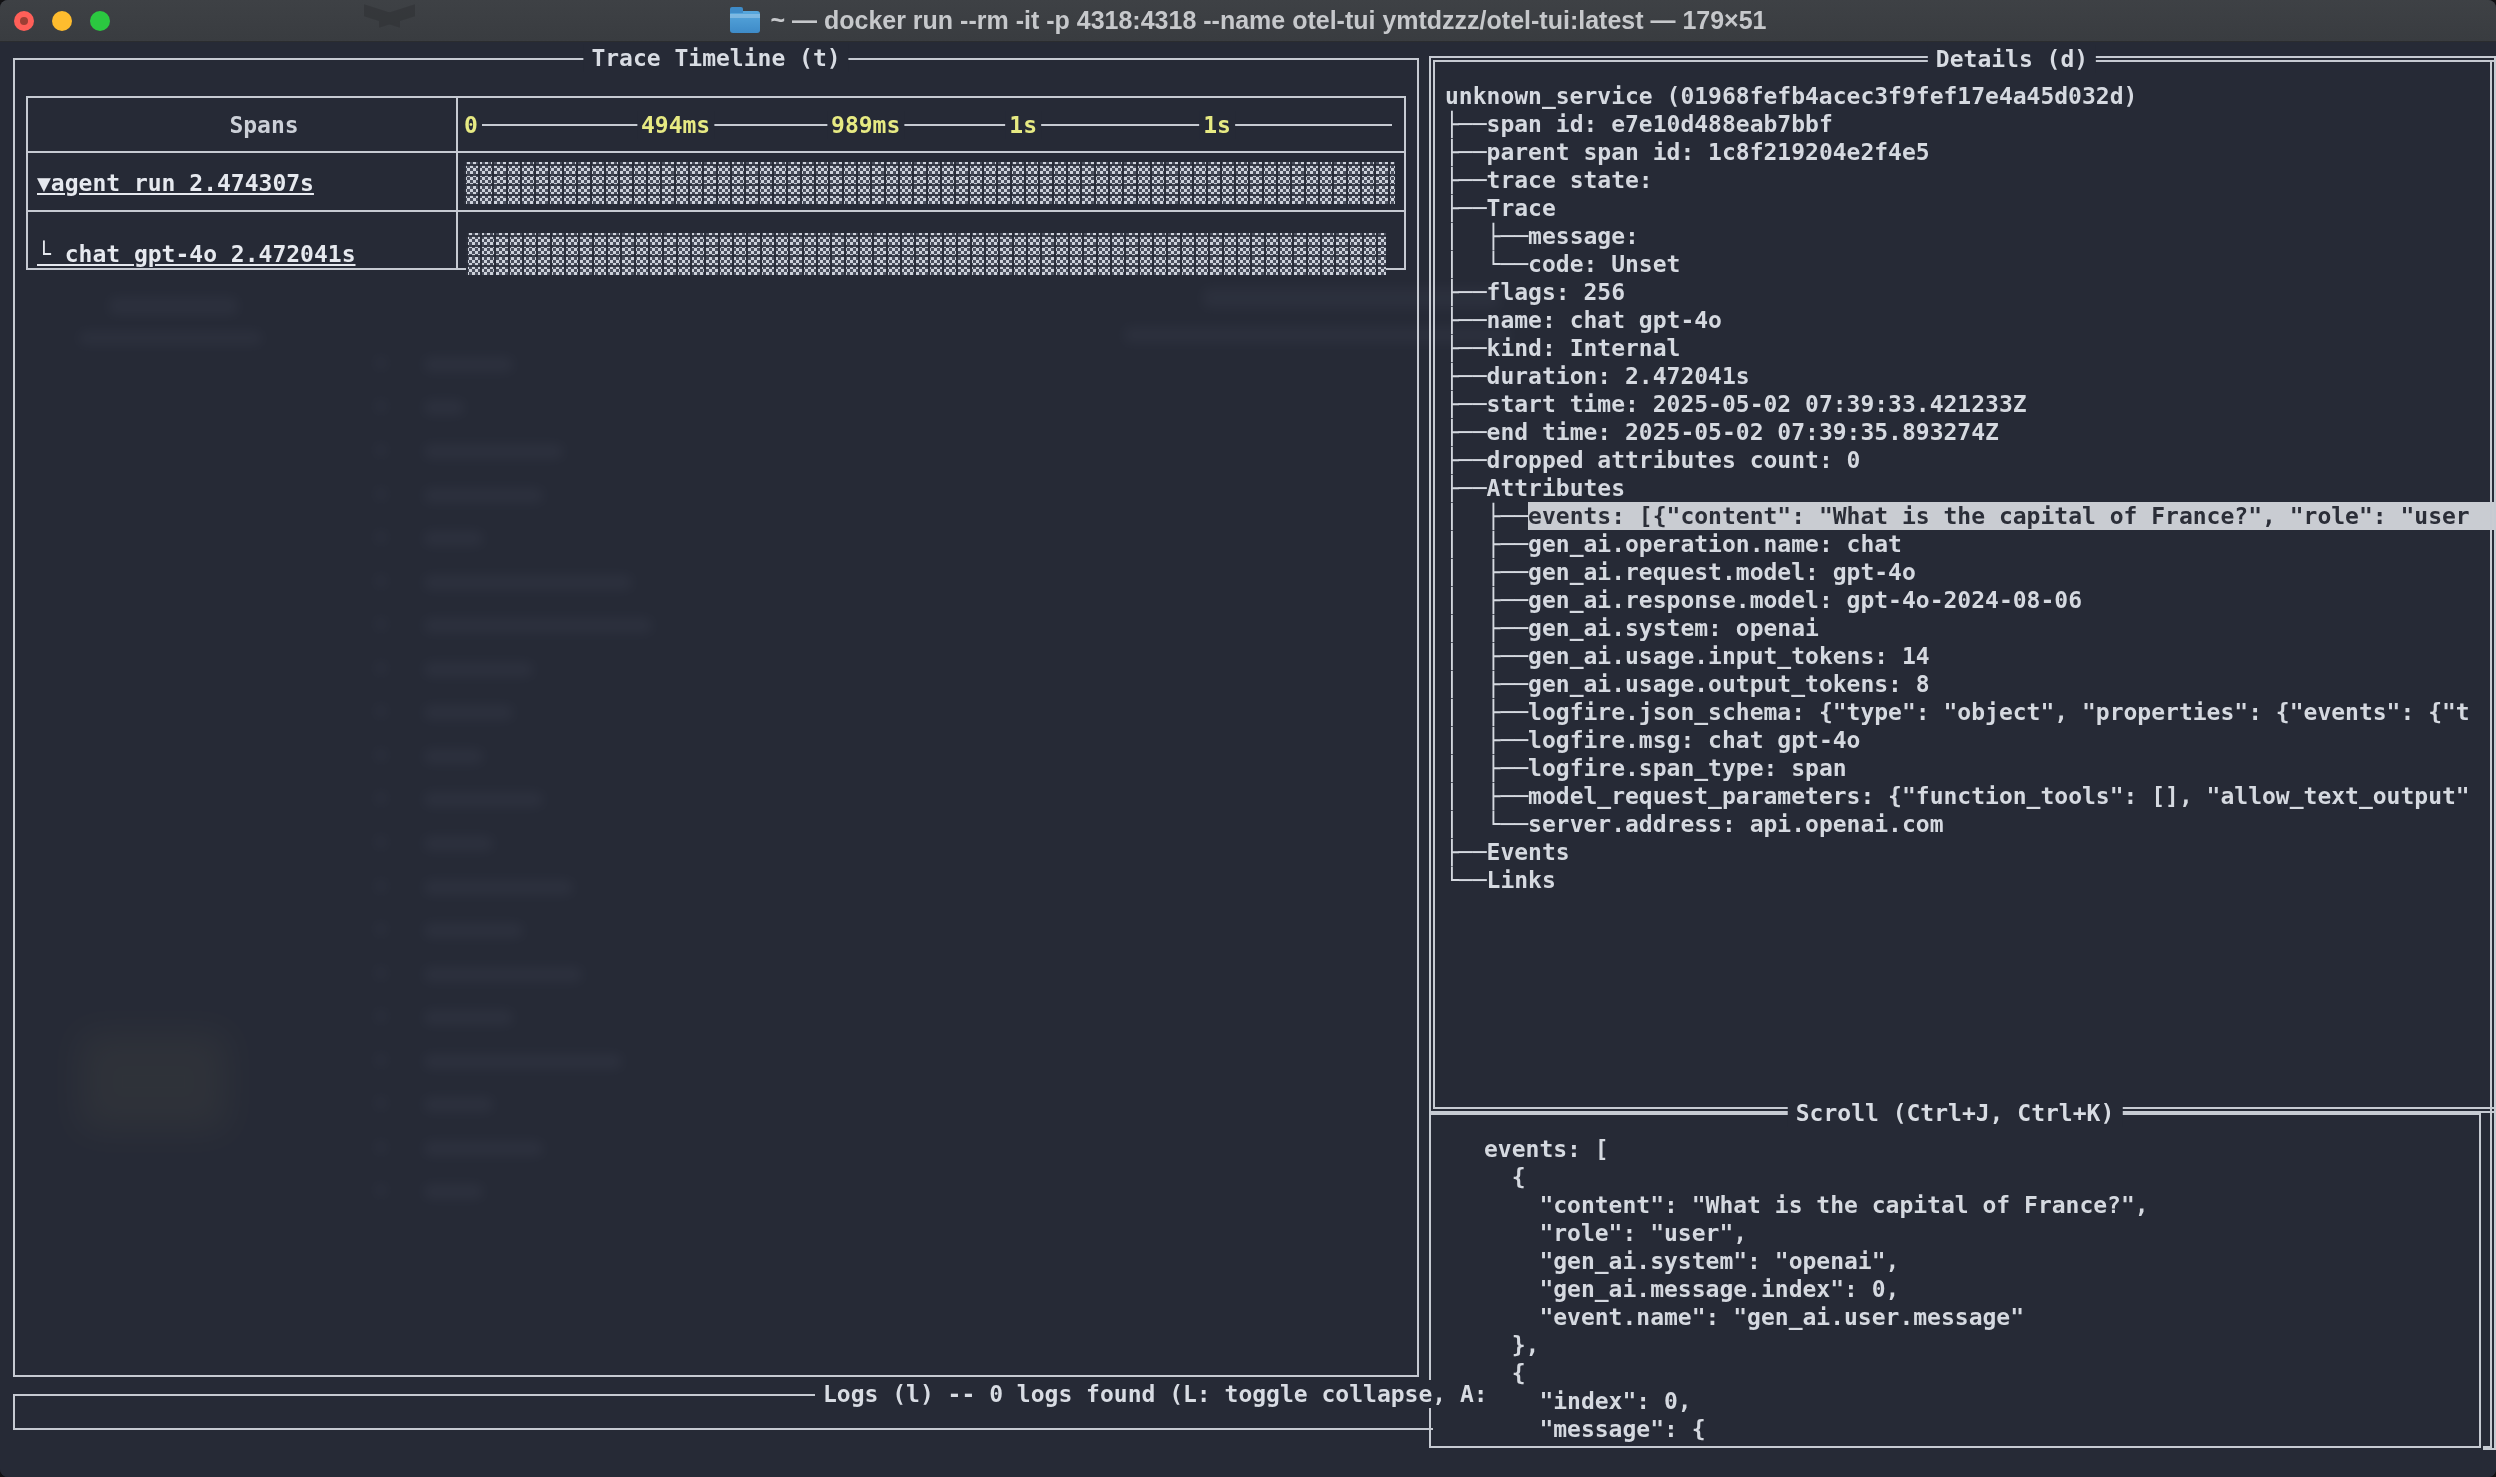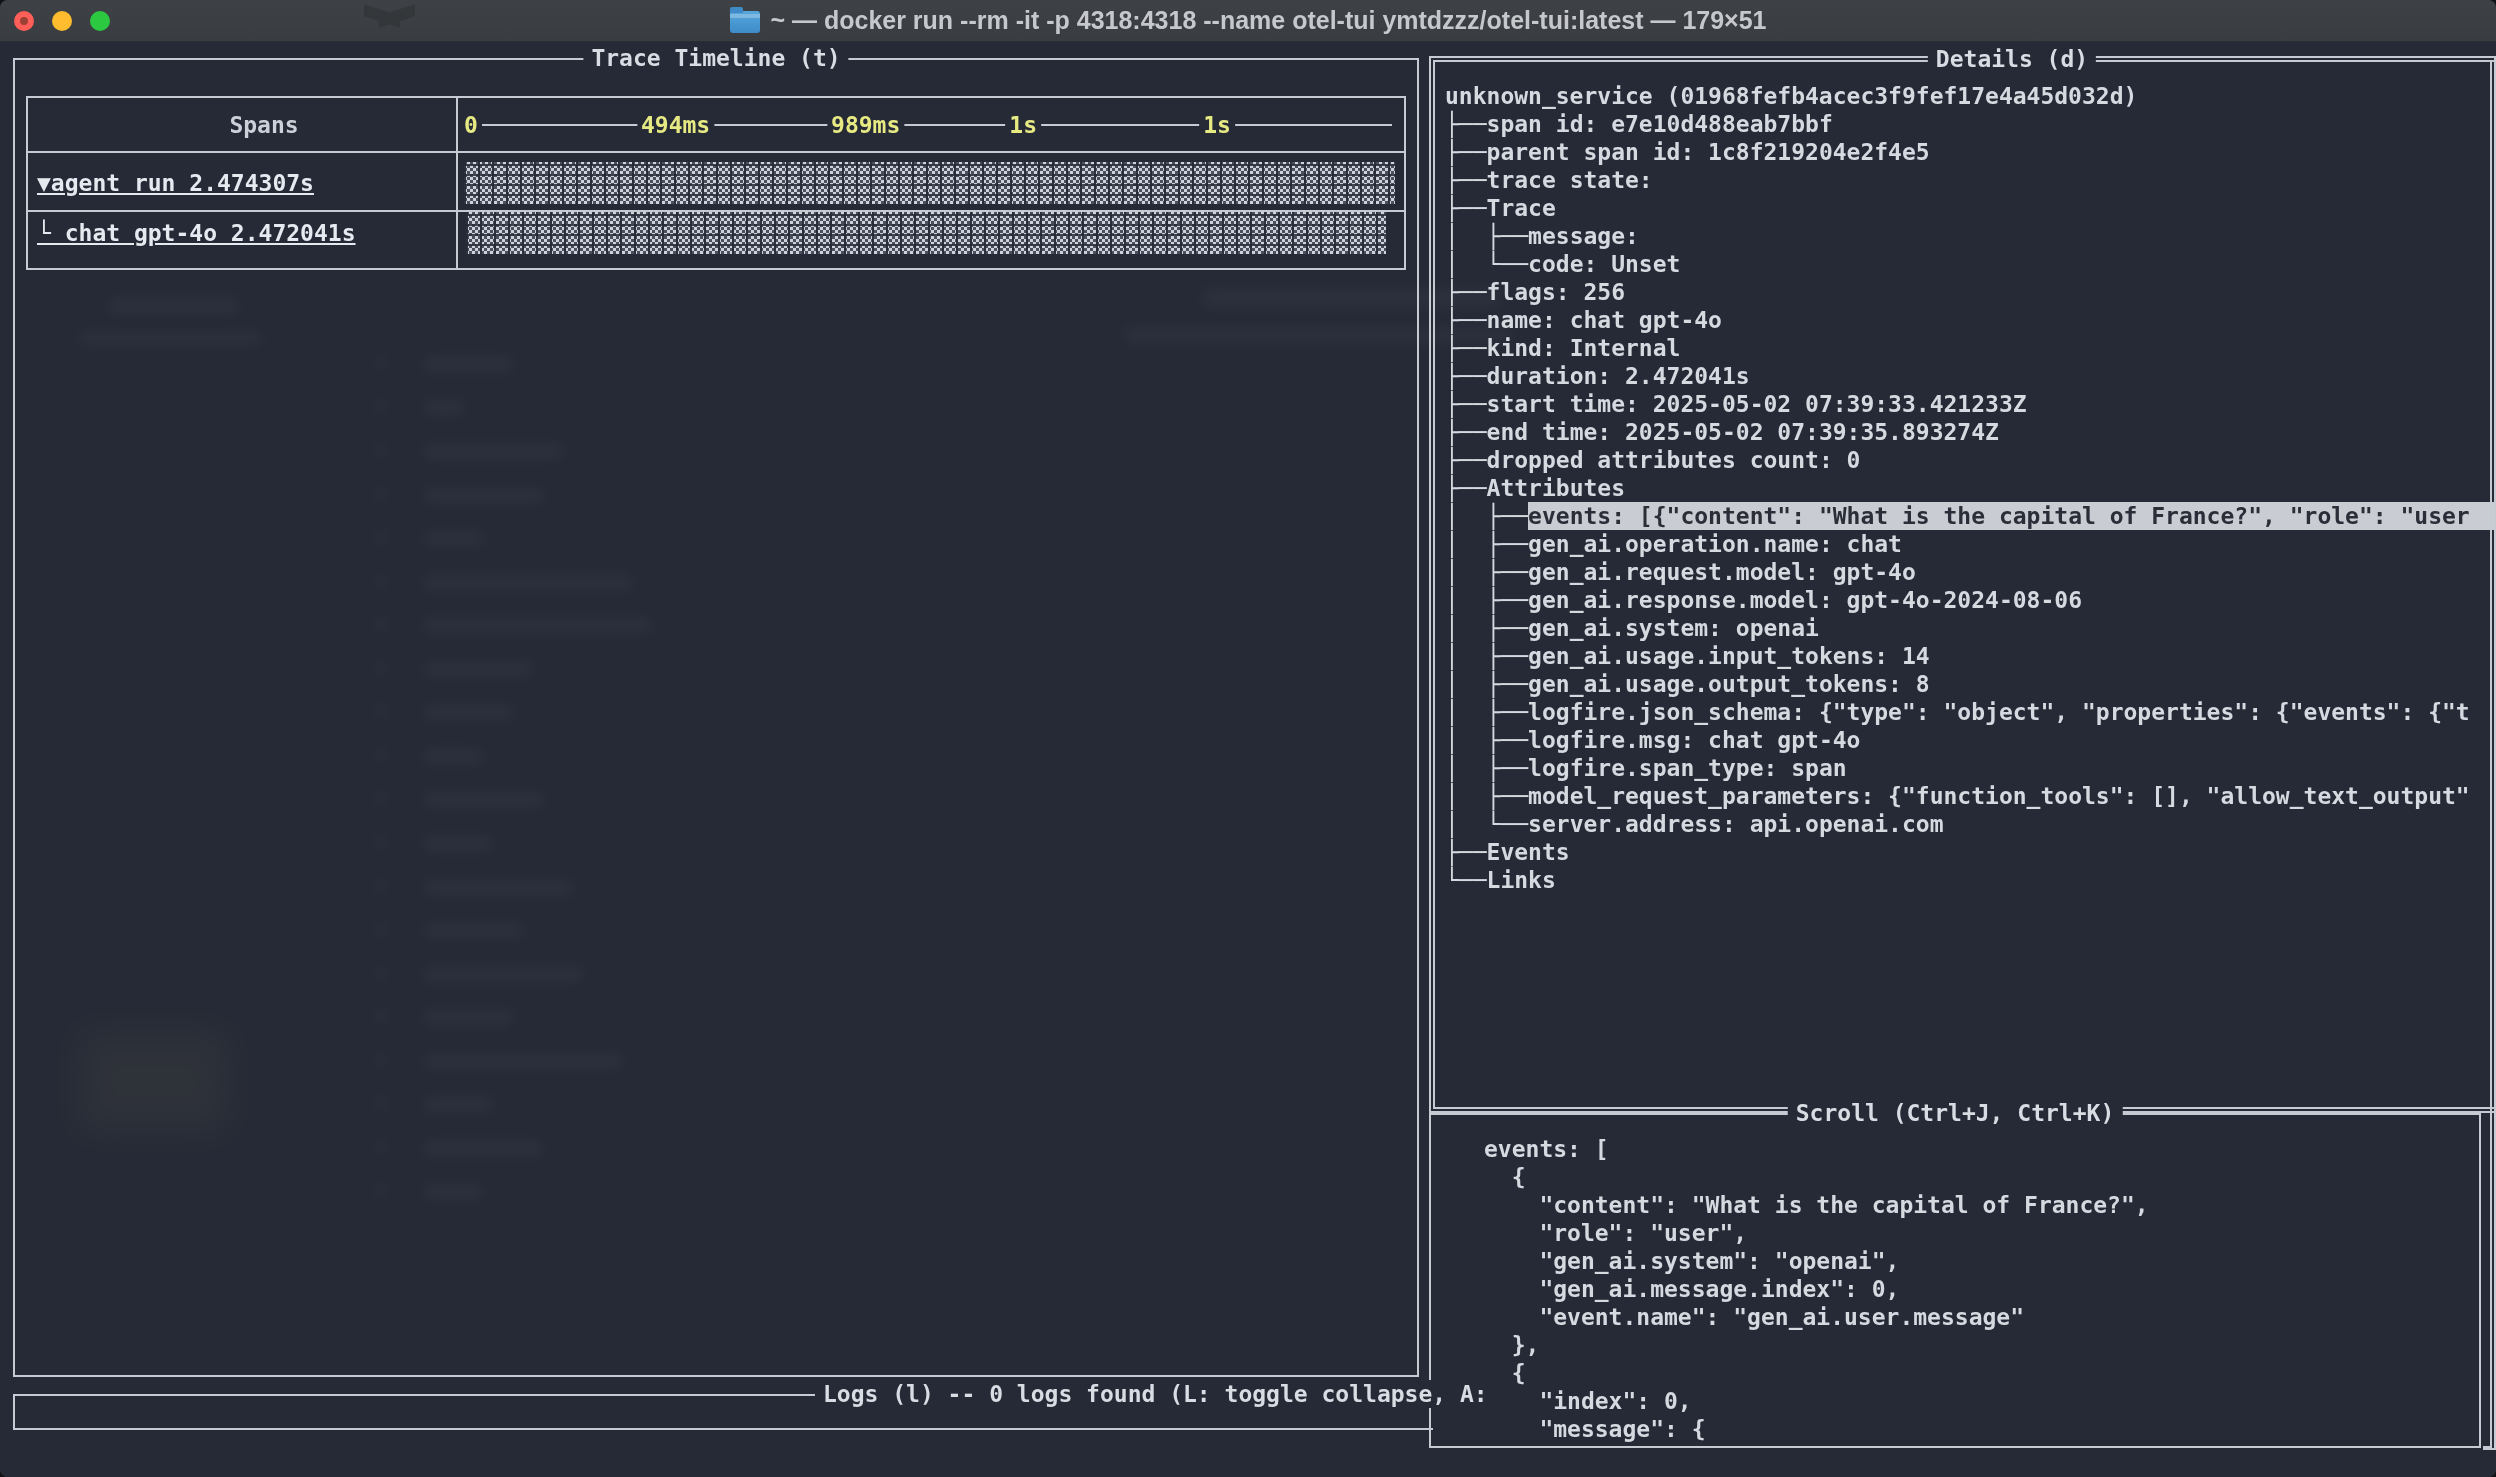--- a/index.html
+++ b/index.html
@@ -164,21 +164,21 @@
                 <span class="tick" style="left: 80.8%;">1s</span>
               </div>
           </div>
         </div>
         <div id="span-rows">
             <div class="srow" style="top: 57px;">
               <div class="srow-label">▼agent run 2.474307s</div>
               <div class="bar" style="left: 436px; width: 931px;"></div>
             </div>
             <div class="srow-sep" style="top: 112px;"></div>
-            <div class="srow" style="top: 107px;">
+            <div class="srow" style="top: 128px;">
               <div class="srow-label">└ chat gpt-4o 2.472041s</div>
               <div class="bar" style="left: 438px; width: 920px;"></div>
             </div>
           </div>
         <div class="col-divider"></div>
       </div>
     </div>
 
     <div class="panel-logs">
       <span class="ptitle">Logs (l) -- 0 logs found (L: toggle collapse, A:</span>

